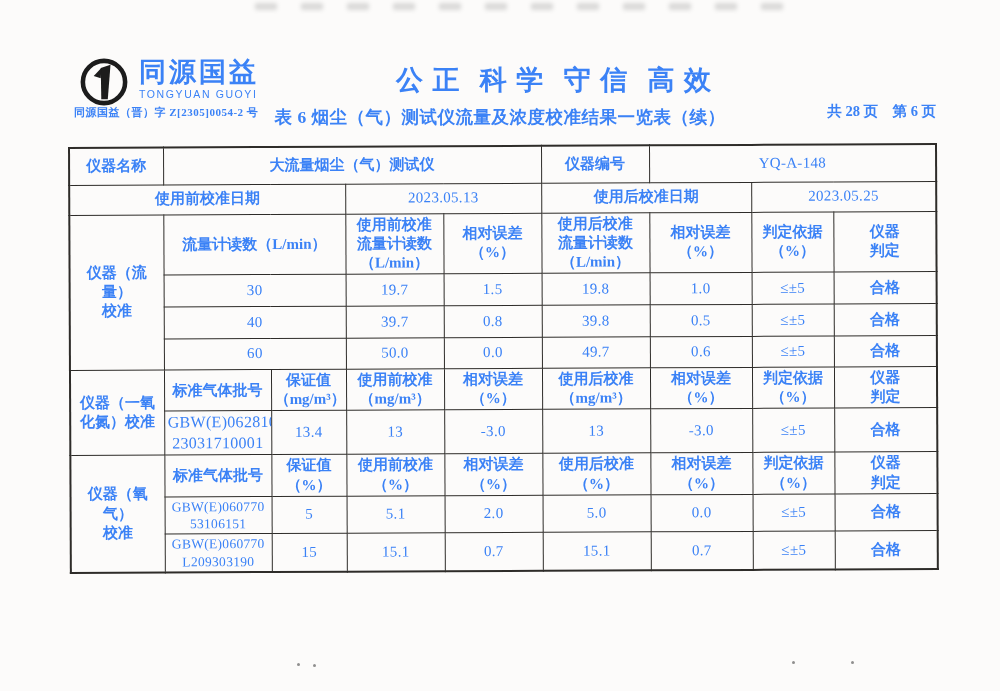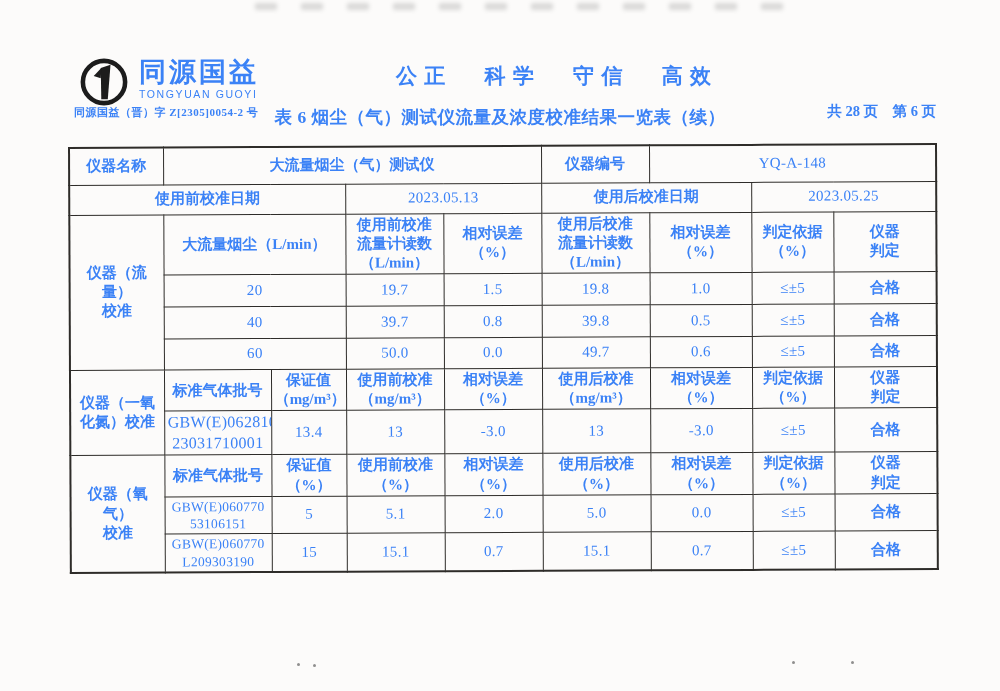--- a/index.html
+++ b/index.html
@@ -12,21 +12,21 @@
   .dot{position:absolute;width:3px;height:3px;border-radius:50%;background:#555;opacity:.65;}
   
   .logo{position:absolute;left:78px;top:56px;display:flex;align-items:flex-start;}
   .logo-mark{width:52px;height:52px;}
   .logo-text{margin-left:9px;padding-top:2px;}
   .logo-cn{font-size:27px;font-weight:bold;letter-spacing:3px;line-height:1.1;
            font-family:"Liberation Sans","DejaVu Sans",sans-serif;}
   .logo-en{font-size:10.5px;font-weight:normal;letter-spacing:1.6px;
            font-family:"Liberation Sans","DejaVu Sans",sans-serif;}
   .slogan{position:absolute;left:396px;top:62px;width:315px;display:flex;justify-content:space-between;
-          font-size:21px;font-weight:bold;}
+          font-size:27px;font-weight:bold;}
   .slogan span{letter-spacing:.35em;margin-right:-.35em;}
   .doc-number{position:absolute;left:74px;top:105px;font-size:11px;font-weight:600;letter-spacing:.5px;}
   .page-info{position:absolute;right:64px;top:102px;font-size:14.5px;font-weight:600;}
   .table-title{position:absolute;left:0;right:0;top:105px;text-align:center;
                font-size:17.5px;font-weight:600;letter-spacing:.5px;}
   
   table.cal{position:absolute;left:68px;top:145px;width:867px;border-collapse:collapse;
             table-layout:fixed;transform:rotate(-0.25deg);transform-origin:50% 0;}
   table.cal td{border:1.5px solid #2e2c29;text-align:center;vertical-align:middle;
                padding:1px 3px;white-space:pre-line;font-size:15px;line-height:1.28;overflow:hidden;}
@@ -88,37 +88,37 @@
     <tr style="height:30px">
       <td class="lbl" colspan="3">使用前校准日期</td>
       <td class="num" colspan="2">2023.05.13</td>
       <td class="lbl" colspan="2">使用后校准日期</td>
       <td class="num" colspan="2">2023.05.25</td>
     </tr>
 
     <tr style="height:56px">
       <td class="lbl" rowspan="4">仪器（流量）
 校准</td>
-      <td class="hdr" colspan="2">大流量烟尘（L/min）</td>
+      <td class="hdr" colspan="2">流量计读数（L/min）</td>
       <td class="hdr">使用前校准
 流量计读数
 （L/min）</td>
       <td class="hdr">相对误差
 （%）</td>
       <td class="hdr">使用后校准
 流量计读数
 （L/min）</td>
       <td class="hdr">相对误差（%）</td>
       <td class="hdr">判定依据
 （%）</td>
       <td class="hdr">仪器
 判定</td>
     </tr>
     <tr style="height:32px">
-      <td class="num" colspan="2">20</td>
+      <td class="num" colspan="2">30</td>
       <td class="num">19.7</td>
       <td class="num">1.5</td>
       <td class="num">19.8</td>
       <td class="num">1.0</td>
       <td class="num">≤±5</td>
       <td class="lbl">合格</td>
     </tr>
     <tr style="height:32px">
       <td class="num" colspan="2">40</td>
       <td class="num">39.7</td>

